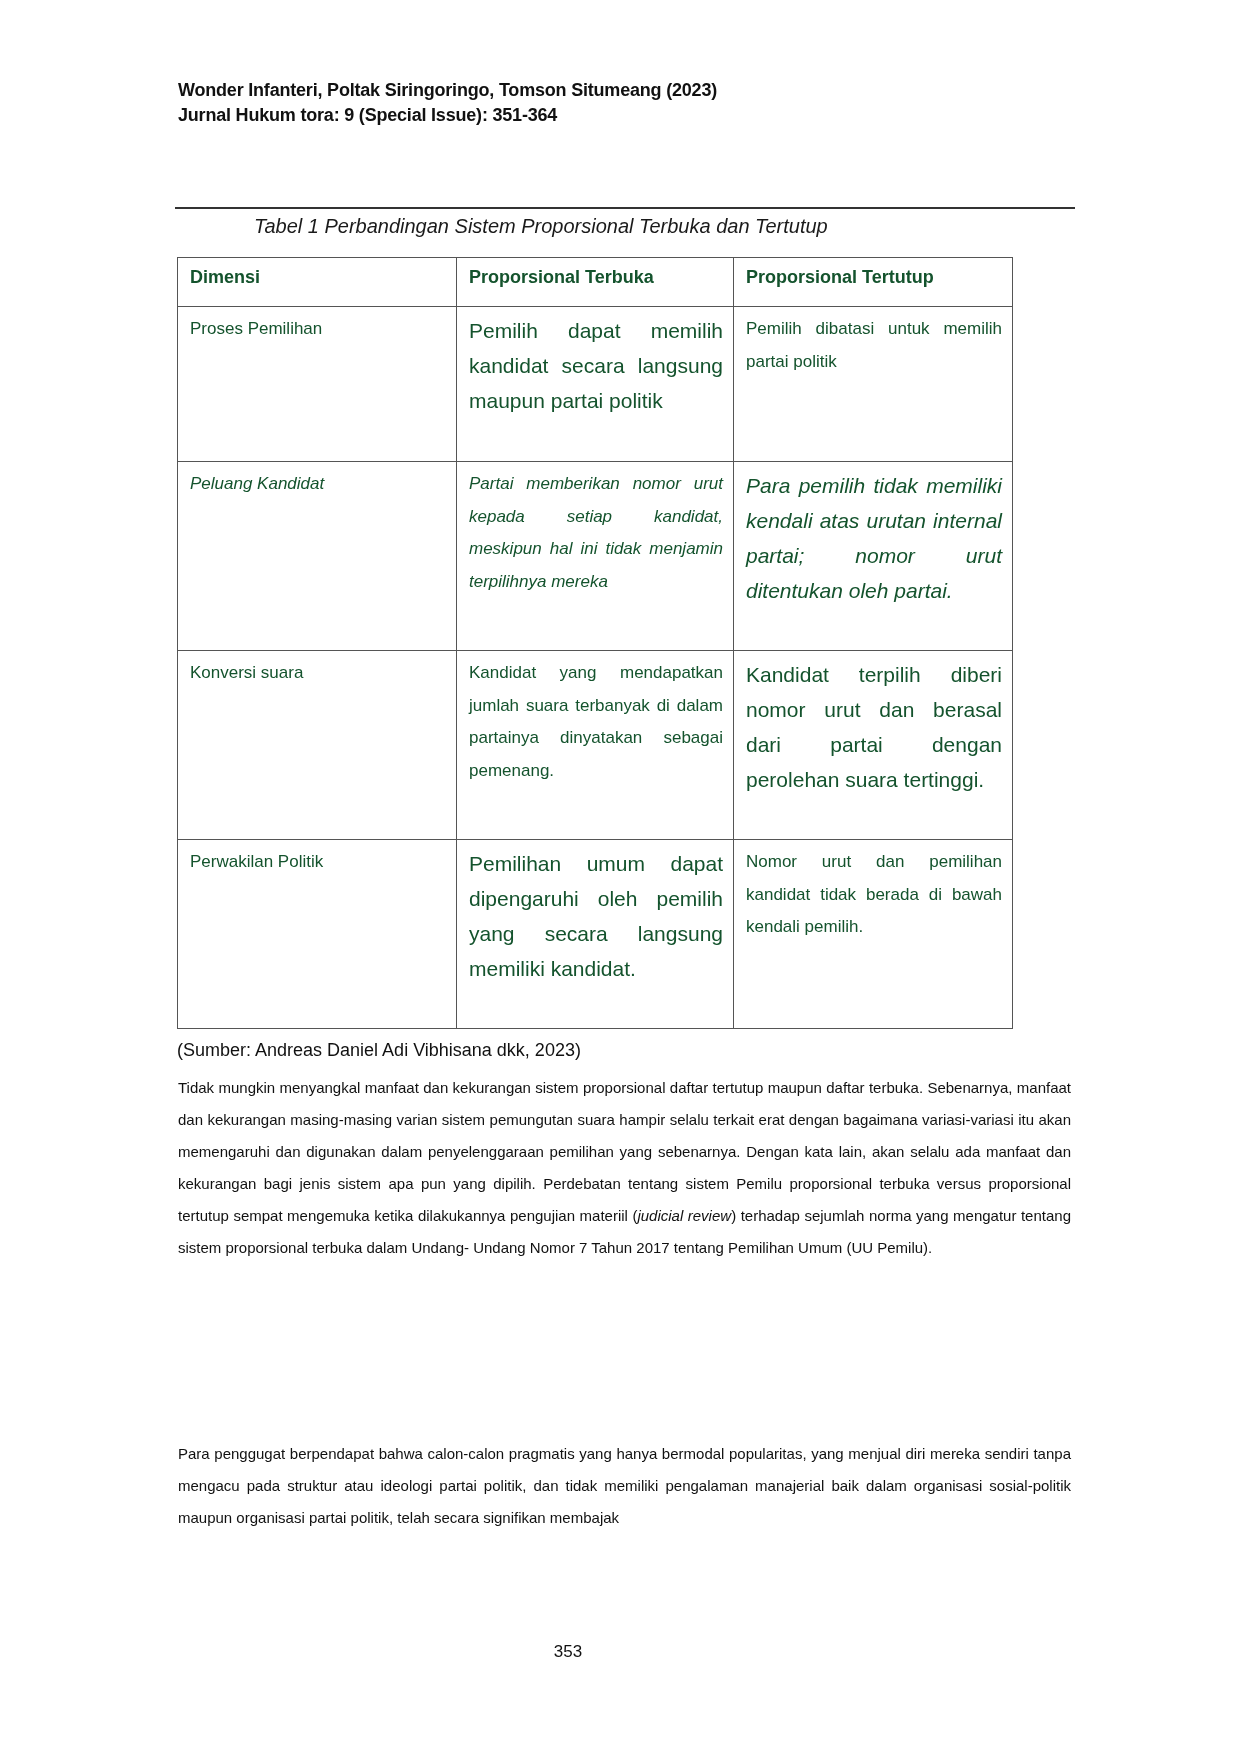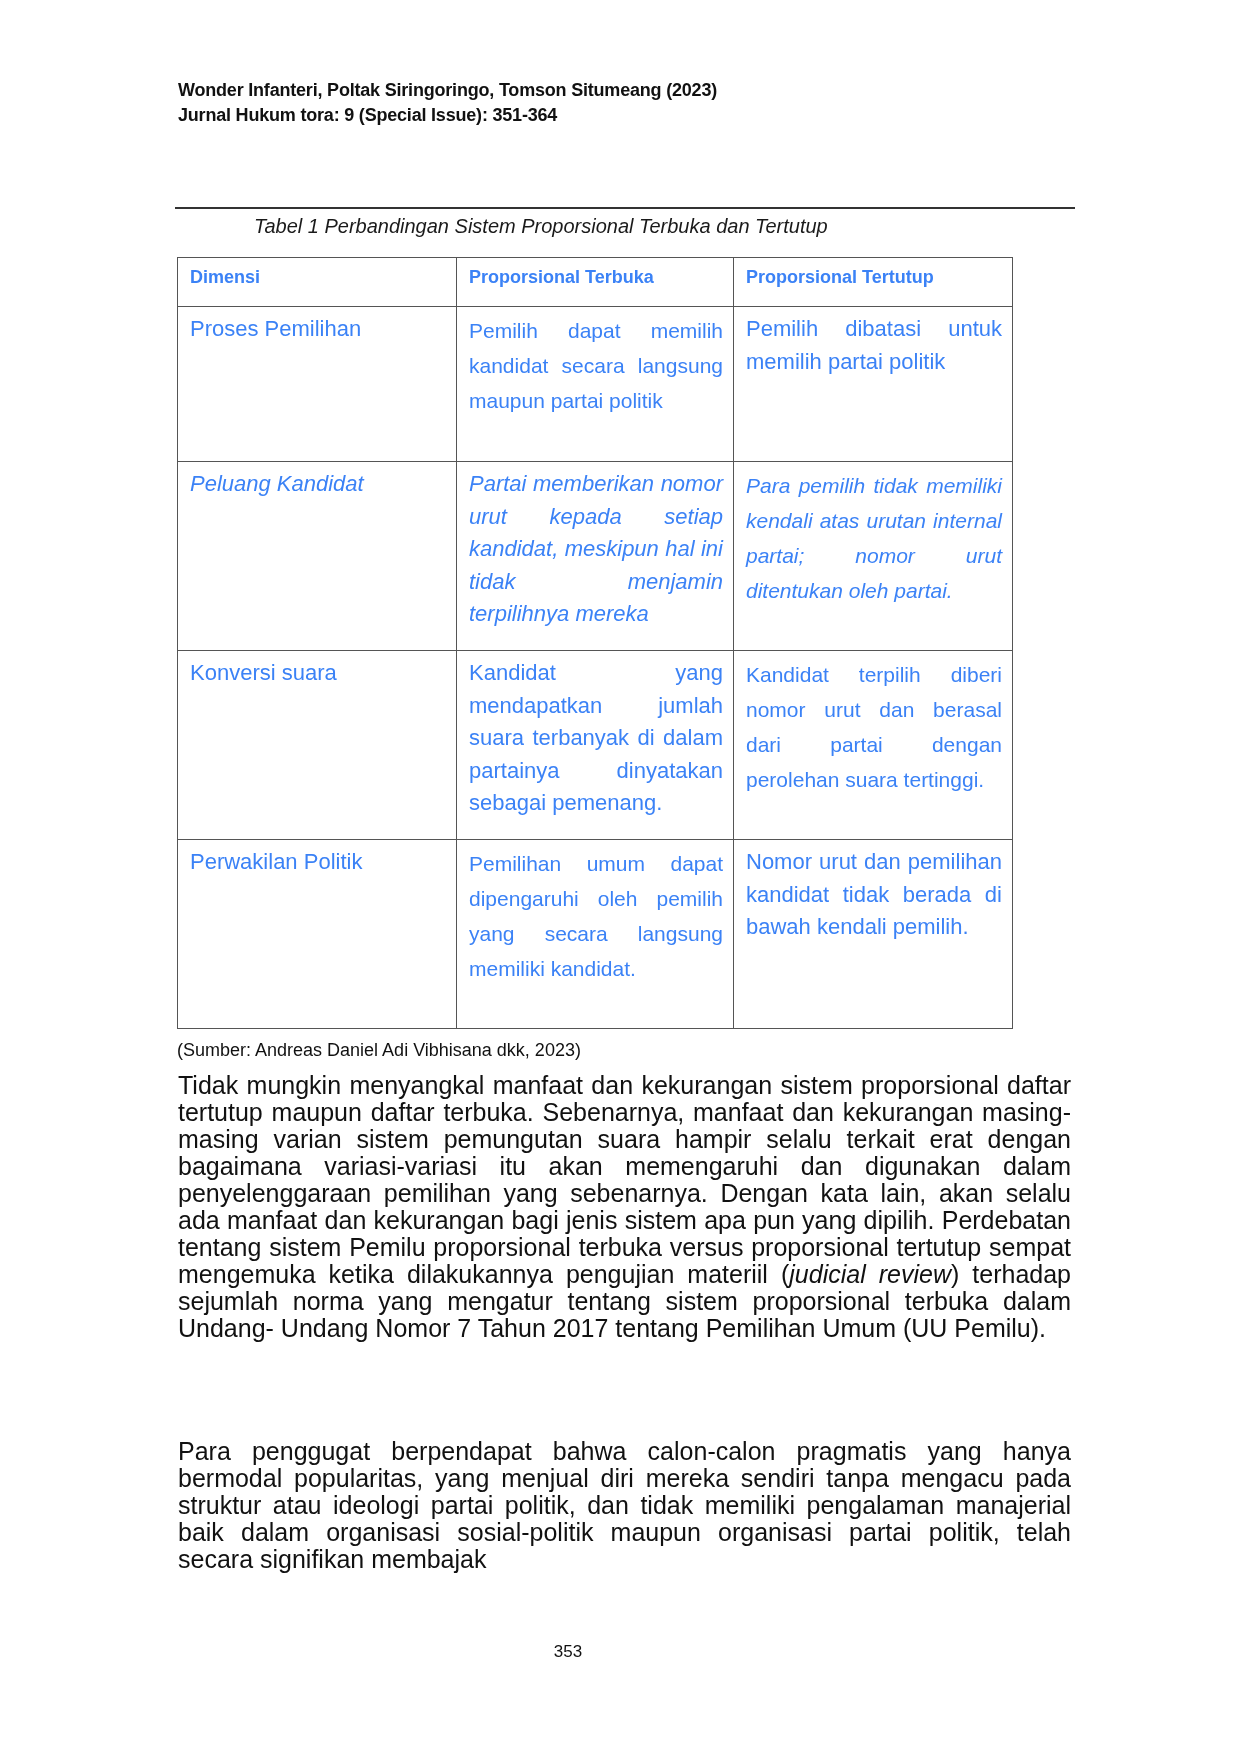--- a/index.html
+++ b/index.html
@@ -51,35 +51,35 @@
     border-collapse: collapse;
     table-layout: fixed;
   }
   .comparison-table th,
   .comparison-table td {
     border: 1.5px solid #555555;
     vertical-align: top;
     text-align: justify;
     text-align-last: left;
     padding: 6px 10px 8px 12px;
-    color: #3b82f6;
+    color: #14532d;
   }
   .comparison-table th {
     font-weight: bold;
     font-size: 18px;
     line-height: 26px;
     text-align: left;
     height: 34px;
     padding-top: 6px;
   }
   .comparison-table col.c1 { width: 279px; }
   .comparison-table col.c2 { width: 277px; }
   .comparison-table col.c3 { width: 279px; }
   .cell-small {
-    font-size: 22px;
+    font-size: 17px;
     line-height: 32.5px;
     margin-top: 40px;
   }
   .cell-large {
     font-size: 21px;
     line-height: 35px;
   }
   .row-1 td { height: 140px; }
   .row-2 td { height: 174px; font-style: italic; }
   .row-3 td { height: 174px; }
@@ -88,22 +88,22 @@
     position: absolute;
     left: 177px;
     top: 1037px;
     font-size: 18px;
     line-height: 26px;
   }
   .body-text {
     position: absolute;
     left: 178px;
     width: 893px;
-    font-size: 25px;
-    line-height: 27px;
+    font-size: 15px;
+    line-height: 32px;
     text-align: justify;
     margin: 0;
   }
   .para-1 { top: 1072px; }
   .para-2 { top: 1438px; }
   .page-number {
     position: absolute;
     left: 0;
     width: 1136px;
     top: 1640px;

